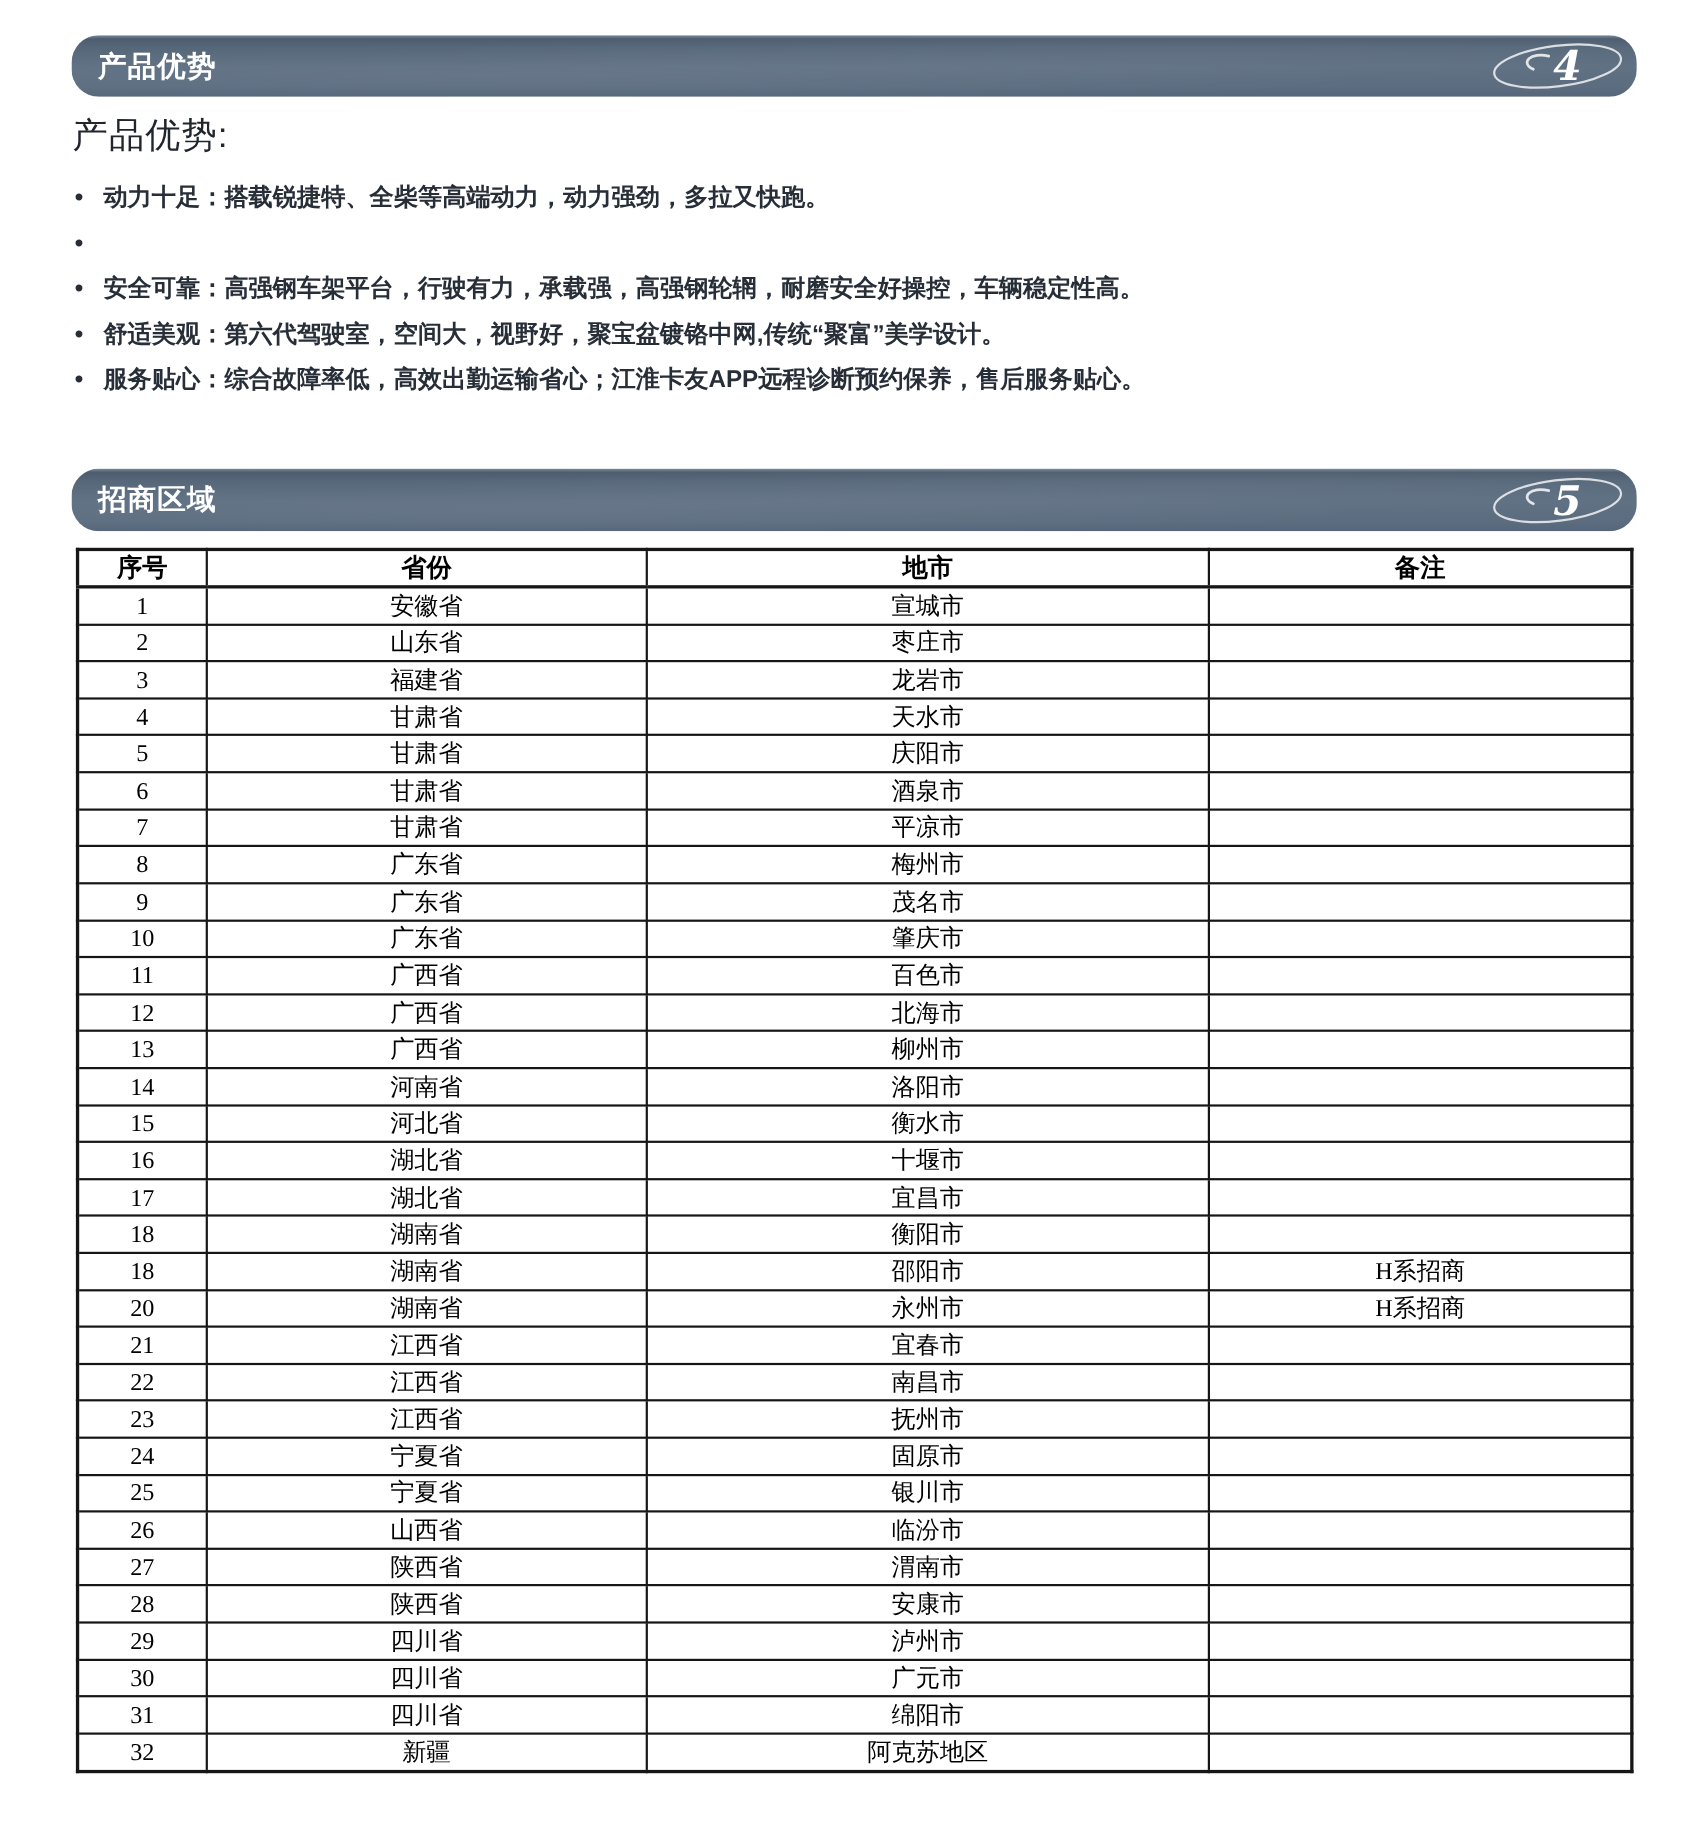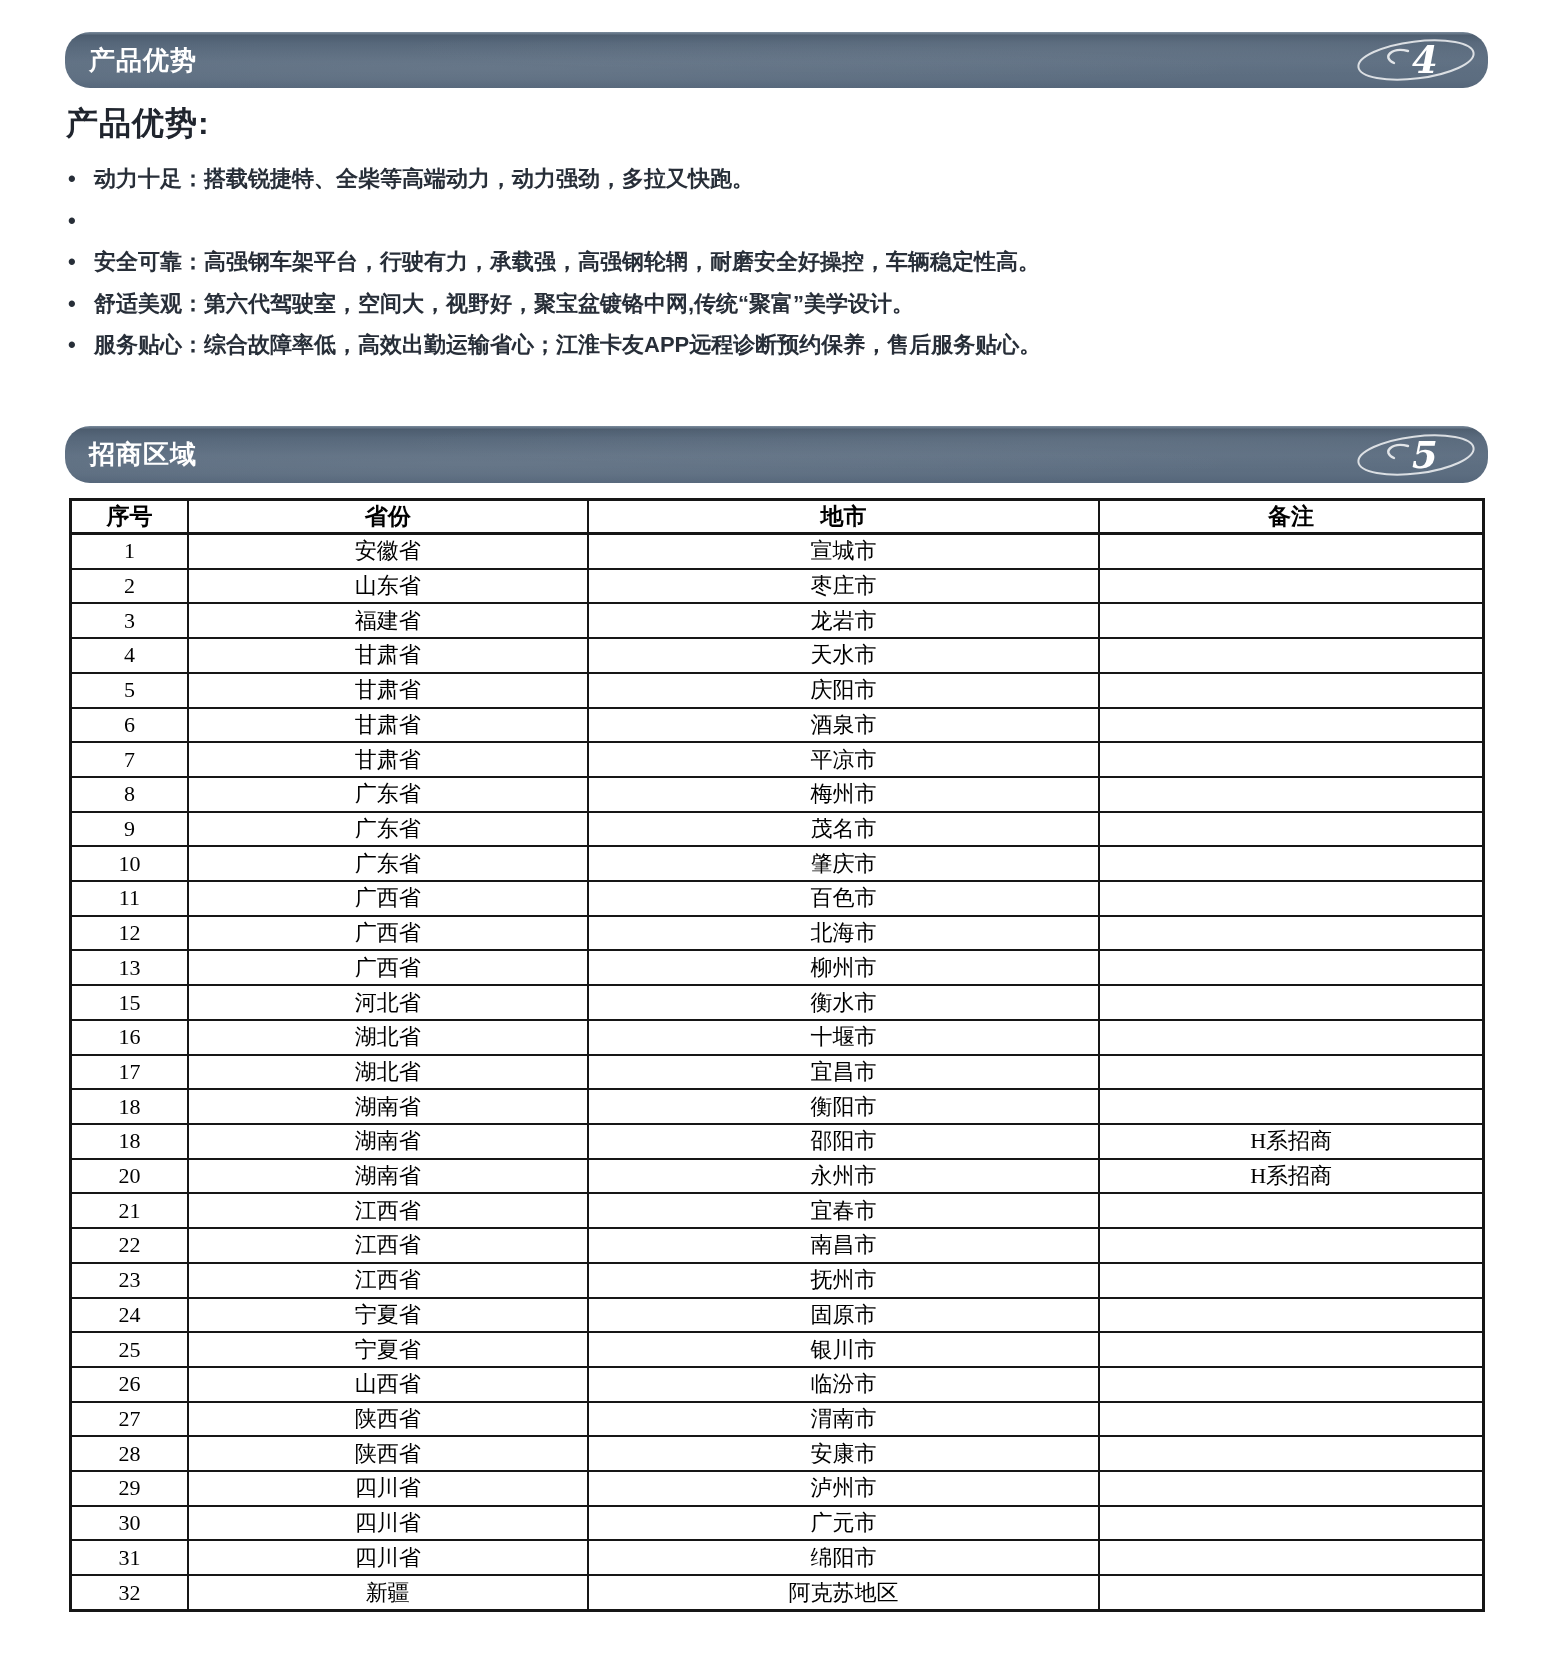--- a/index.html
+++ b/index.html
@@ -45,21 +45,21 @@
   .badge ellipse{fill:none;stroke:rgba(255,255,255,0.78);stroke-width:2;}
   .badge path{fill:none;stroke:rgba(255,255,255,0.82);stroke-width:2.4;stroke-linecap:round;}
   .badge text{
     fill:#ffffff;
     font-family:"DejaVu Serif",serif;
     font-style:italic;font-weight:bold;
     font-size:37px;
   }
   .doc-heading{
     position:absolute;left:66px;top:102px;
-    font-size:32px;font-weight:bold;
+    font-size:32px;font-weight:normal;
     color:var(--heading-text,#20252e);
     letter-spacing:1px;
   }
   .advantages{
     position:absolute;left:68px;top:166px;width:1420px;
     margin:0;padding:0;list-style:none;
   }
   .advantages li{
     display:flex;align-items:flex-start;
     font-size:22px;font-weight:600;
@@ -228,20 +228,26 @@
           <td>北海市</td>
           <td></td>
         </tr>
         <tr>
           <td>13</td>
           <td>广西省</td>
           <td>柳州市</td>
           <td></td>
         </tr>
         <tr>
+          <td>14</td>
+          <td>河南省</td>
+          <td>洛阳市</td>
+          <td></td>
+        </tr>
+        <tr>
           <td>15</td>
           <td>河北省</td>
           <td>衡水市</td>
           <td></td>
         </tr>
         <tr>
           <td>16</td>
           <td>湖北省</td>
           <td>十堰市</td>
           <td></td>

